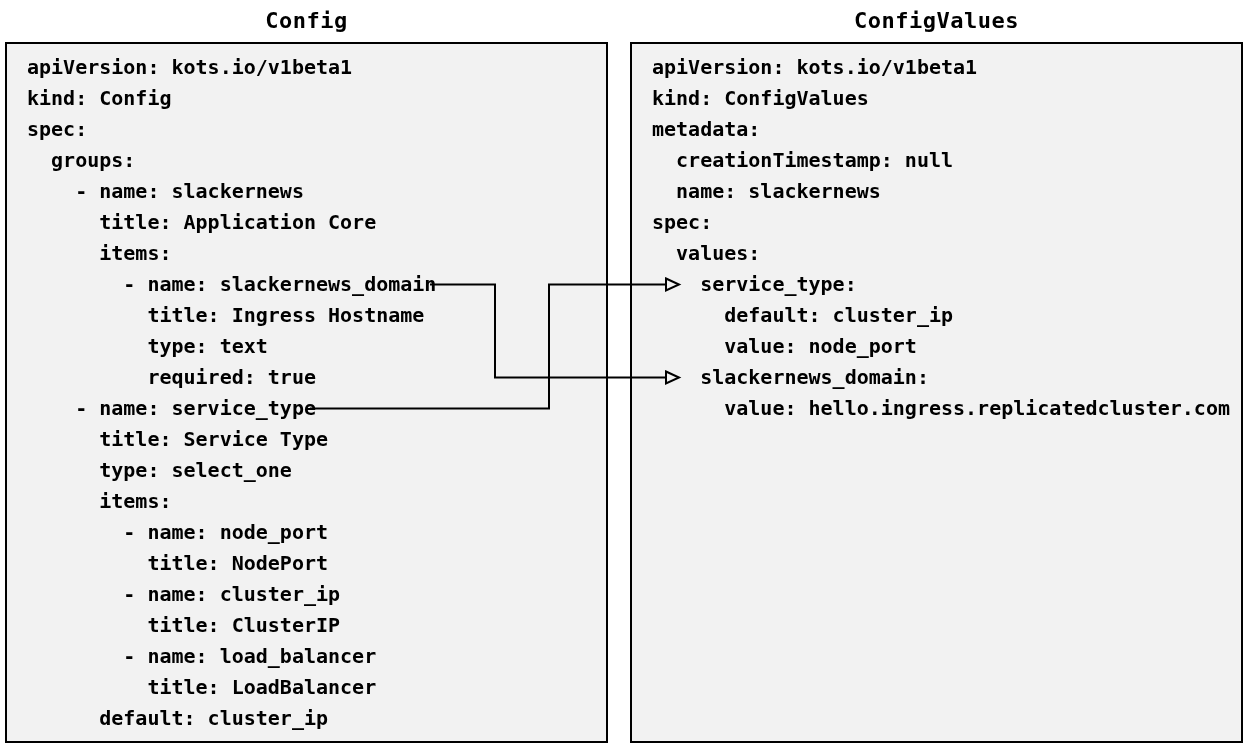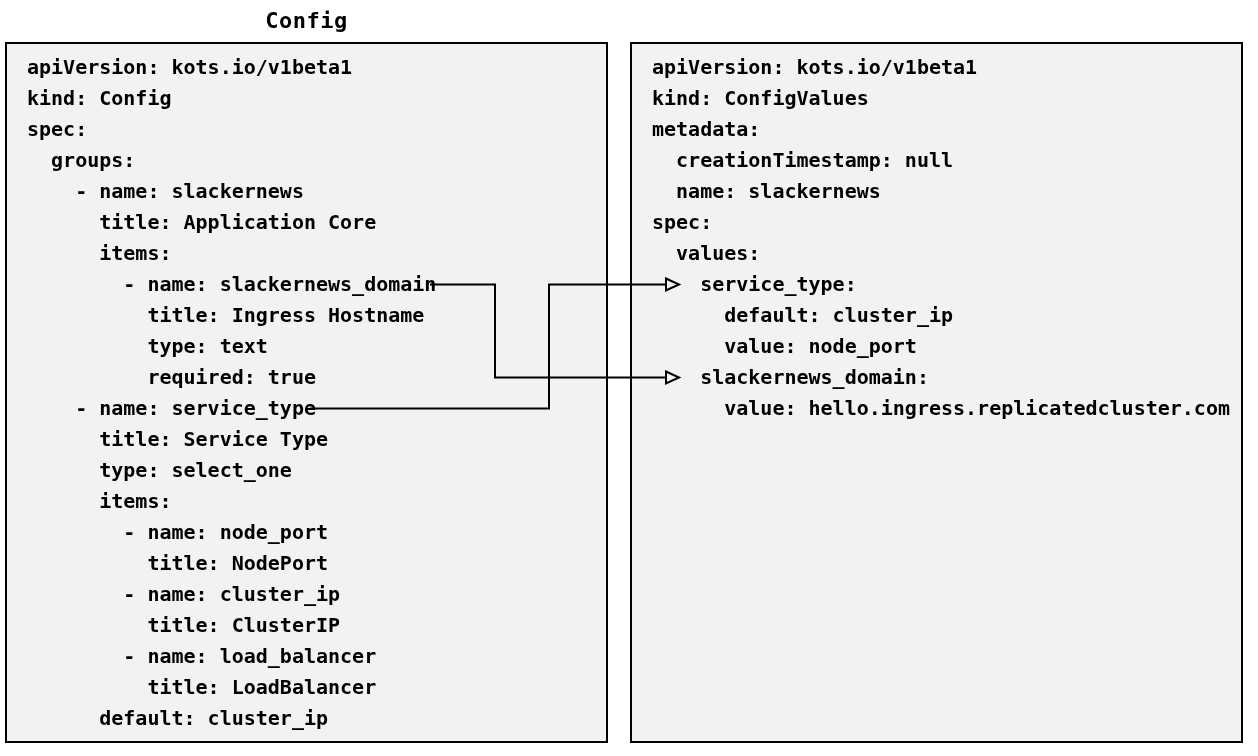--- a/index.html
+++ b/index.html
@@ -58,20 +58,21 @@
     pointer-events: none;
   }
 </style>
 </head>
 <body>
 
 <div class="canvas">
 
   <div class="panel-title left">Config</div>
 
+  <div class="panel-title right">ConfigValues</div>
 
   <div class="panel left">
     <pre>apiVersion: kots.io/v1beta1
 kind: Config
 spec:
   groups:
     - name: slackernews
       title: Application Core
       items:
         - name: slackernews_domain

